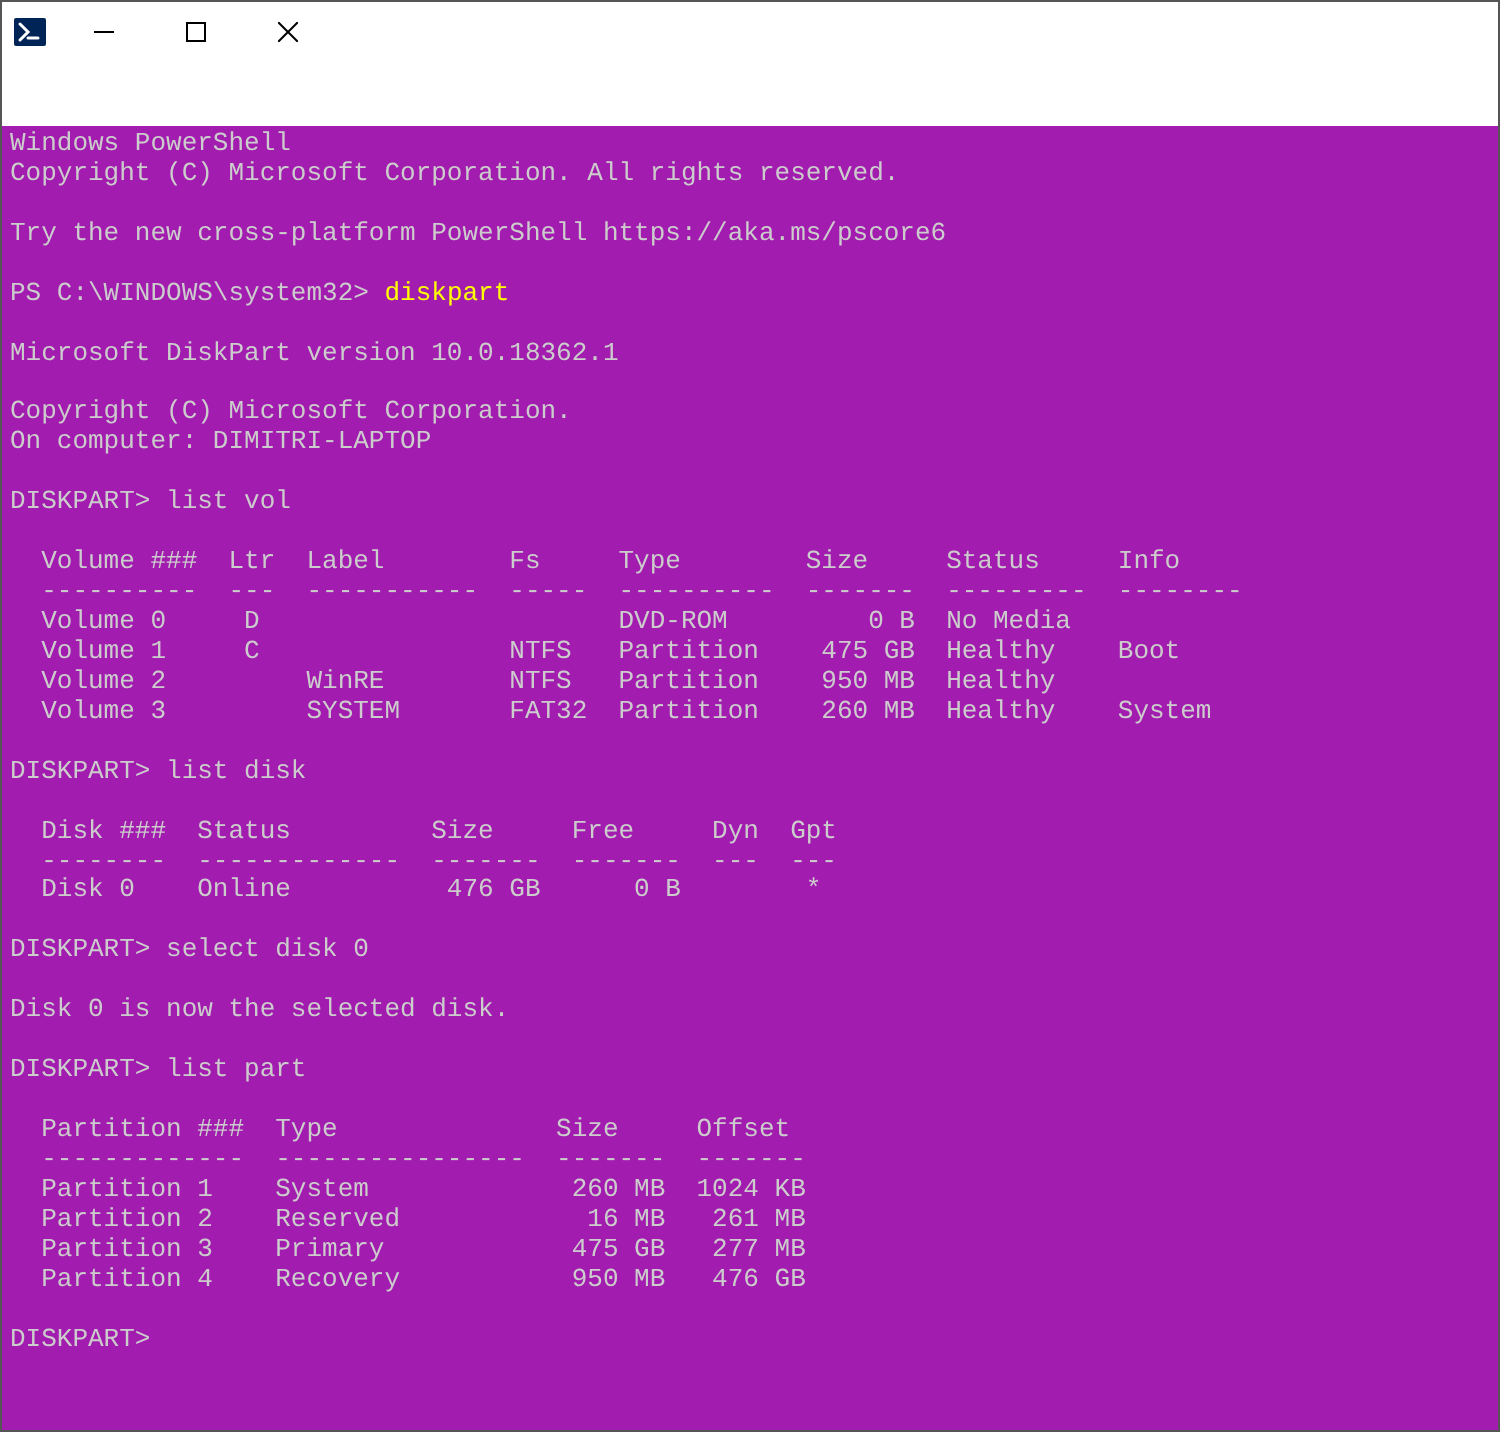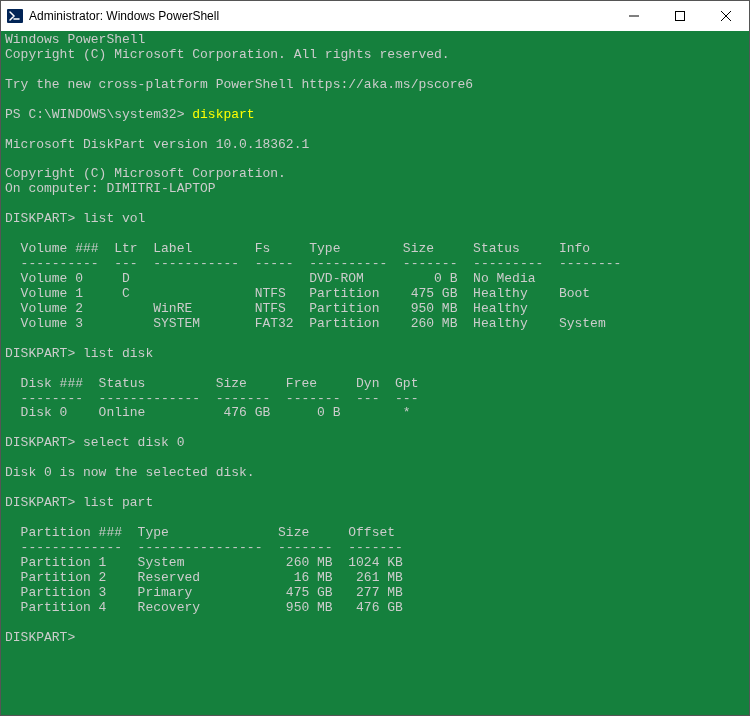--- a/index.html
+++ b/index.html
@@ -49,44 +49,44 @@
     height: 100%;
     display: flex;
     align-items: center;
     justify-content: center;
     font-family: 'Segoe UI', sans-serif;
     font-size: 10px;
     color: #000;
   }
   .terminal {
     flex: 1;
-    background: #15803d;
+    background: #a21caf;
     color: #cccccc;
     padding: 2px 4px;
     white-space: pre;
     line-height: 1.15;
     overflow: hidden;
     font-size: 13px;
+    margin-top: 32px;
   }
   .cmd { color: #ffff00; }
   .prompt { color: #cccccc; }
   .out { color: #cccccc; }
 </style>
 </head>
 <body>
 
 <div class="window">
   <div class="titlebar">
     <div class="titlebar-icon">
       <svg width="16" height="16" viewBox="0 0 16 16">
         <rect x="0" y="1" width="16" height="14" rx="1" fill="#012456"></rect>
         <path d="M3 4 L7 8 L3 12 M7 11 L12 11" stroke="#fff" stroke-width="1.5" fill="none" stroke-linecap="round"></path>
       </svg>
     </div>
-    <div class="titlebar-title">Administrator: Windows PowerShell</div>
     <div class="win-controls">
       <div class="win-btn">
         <svg width="10" height="10" viewBox="0 0 10 10">
             <line x1="0" y1="5" x2="10" y2="5" stroke="#000" stroke-width="1"></line>
           </svg>
       </div>
       <div class="win-btn">
         <svg width="10" height="10" viewBox="0 0 10 10">
             <rect x="0.5" y="0.5" width="9" height="9" fill="none" stroke="#000" stroke-width="1"></rect>
           </svg>

